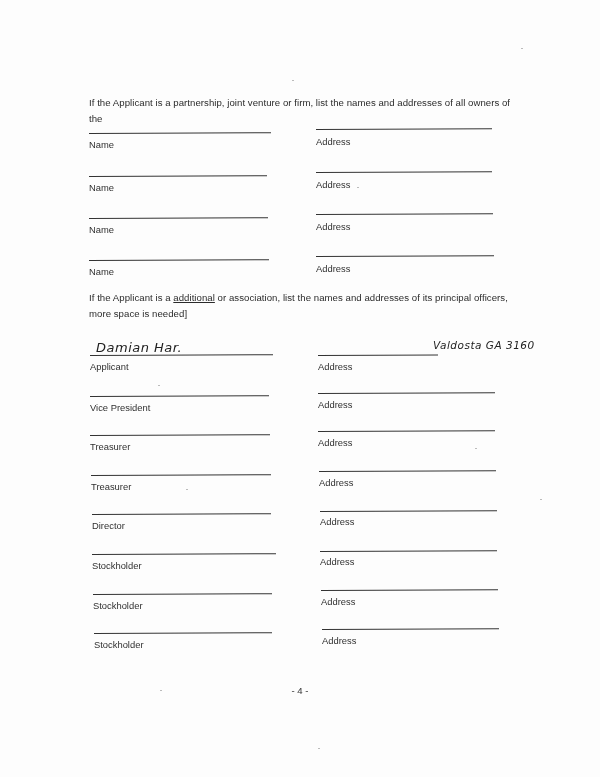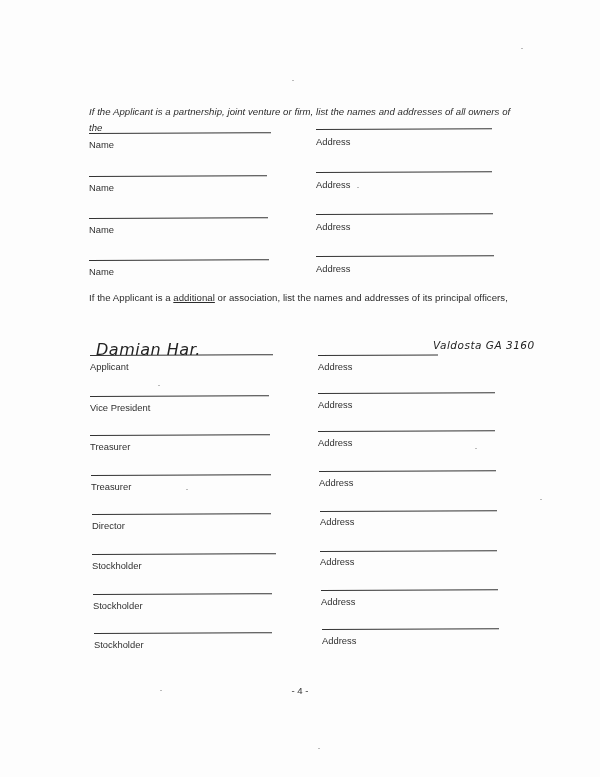--- a/index.html
+++ b/index.html
@@ -83,21 +83,21 @@
       position: absolute;
       width: 2px; height: 1px;
       background: #bbb;
     }
   </style>
 </head>
 <body>
 
 <div class="page">
 
-  <div class="para" style="top:104px;font-style:italic;">
+  <div class="para" style="top:95px;">
     <div>If the Applicant is a partnership, joint venture or firm, list the names and addresses of all owners of the</div>
   </div>
 
   <div class="row" style="top:133px;">
     <div class="field" style="left:89px;">
       <div class="line" style="width:182px;"></div>
       <span class="value" style="left:8px;"></span>
       <span class="lbl">Name</span>
     </div>
     <div class="field" style="left:316px;">
@@ -141,26 +141,27 @@
     </div>
     <div class="field" style="left:316px;">
       <div class="line" style="width:178px; top:-4px;"></div>
       <span class="value" style="left:8px;"></span>
       <span class="lbl" style="top:3px;">Address</span>
     </div>
   </div>
 
   <div class="para" style="top:290px; width:430px;">
     <div><span>If the Applicant is a </span><u>additional</u><span> or association, list the names and addresses of its principal officers,</span></div>
+    <div>more space is needed]</div>
   </div>
 
   <div class="row" style="top:355px;">
     <div class="field" style="left:90px;">
       <div class="line" style="width:183px;"></div>
-      <span class="value" style="left:6px; top:-15px; font-size:16px;">Damian Har.</span>
+      <span class="value" style="left:6px; top:-15px; font-size:13px;">Damian Har.</span>
       <span class="lbl">Applicant</span>
     </div>
     <div class="field" style="left:318px;">
       <div class="line" style="width:120px; top:0px;"></div>
       <span class="value" style="left:115px; top:-16px; font-size:10.5px;">Valdosta GA 3160</span>
       <span class="lbl">Address</span>
     </div>
   </div>
 
   <div class="row" style="top:396px;">

